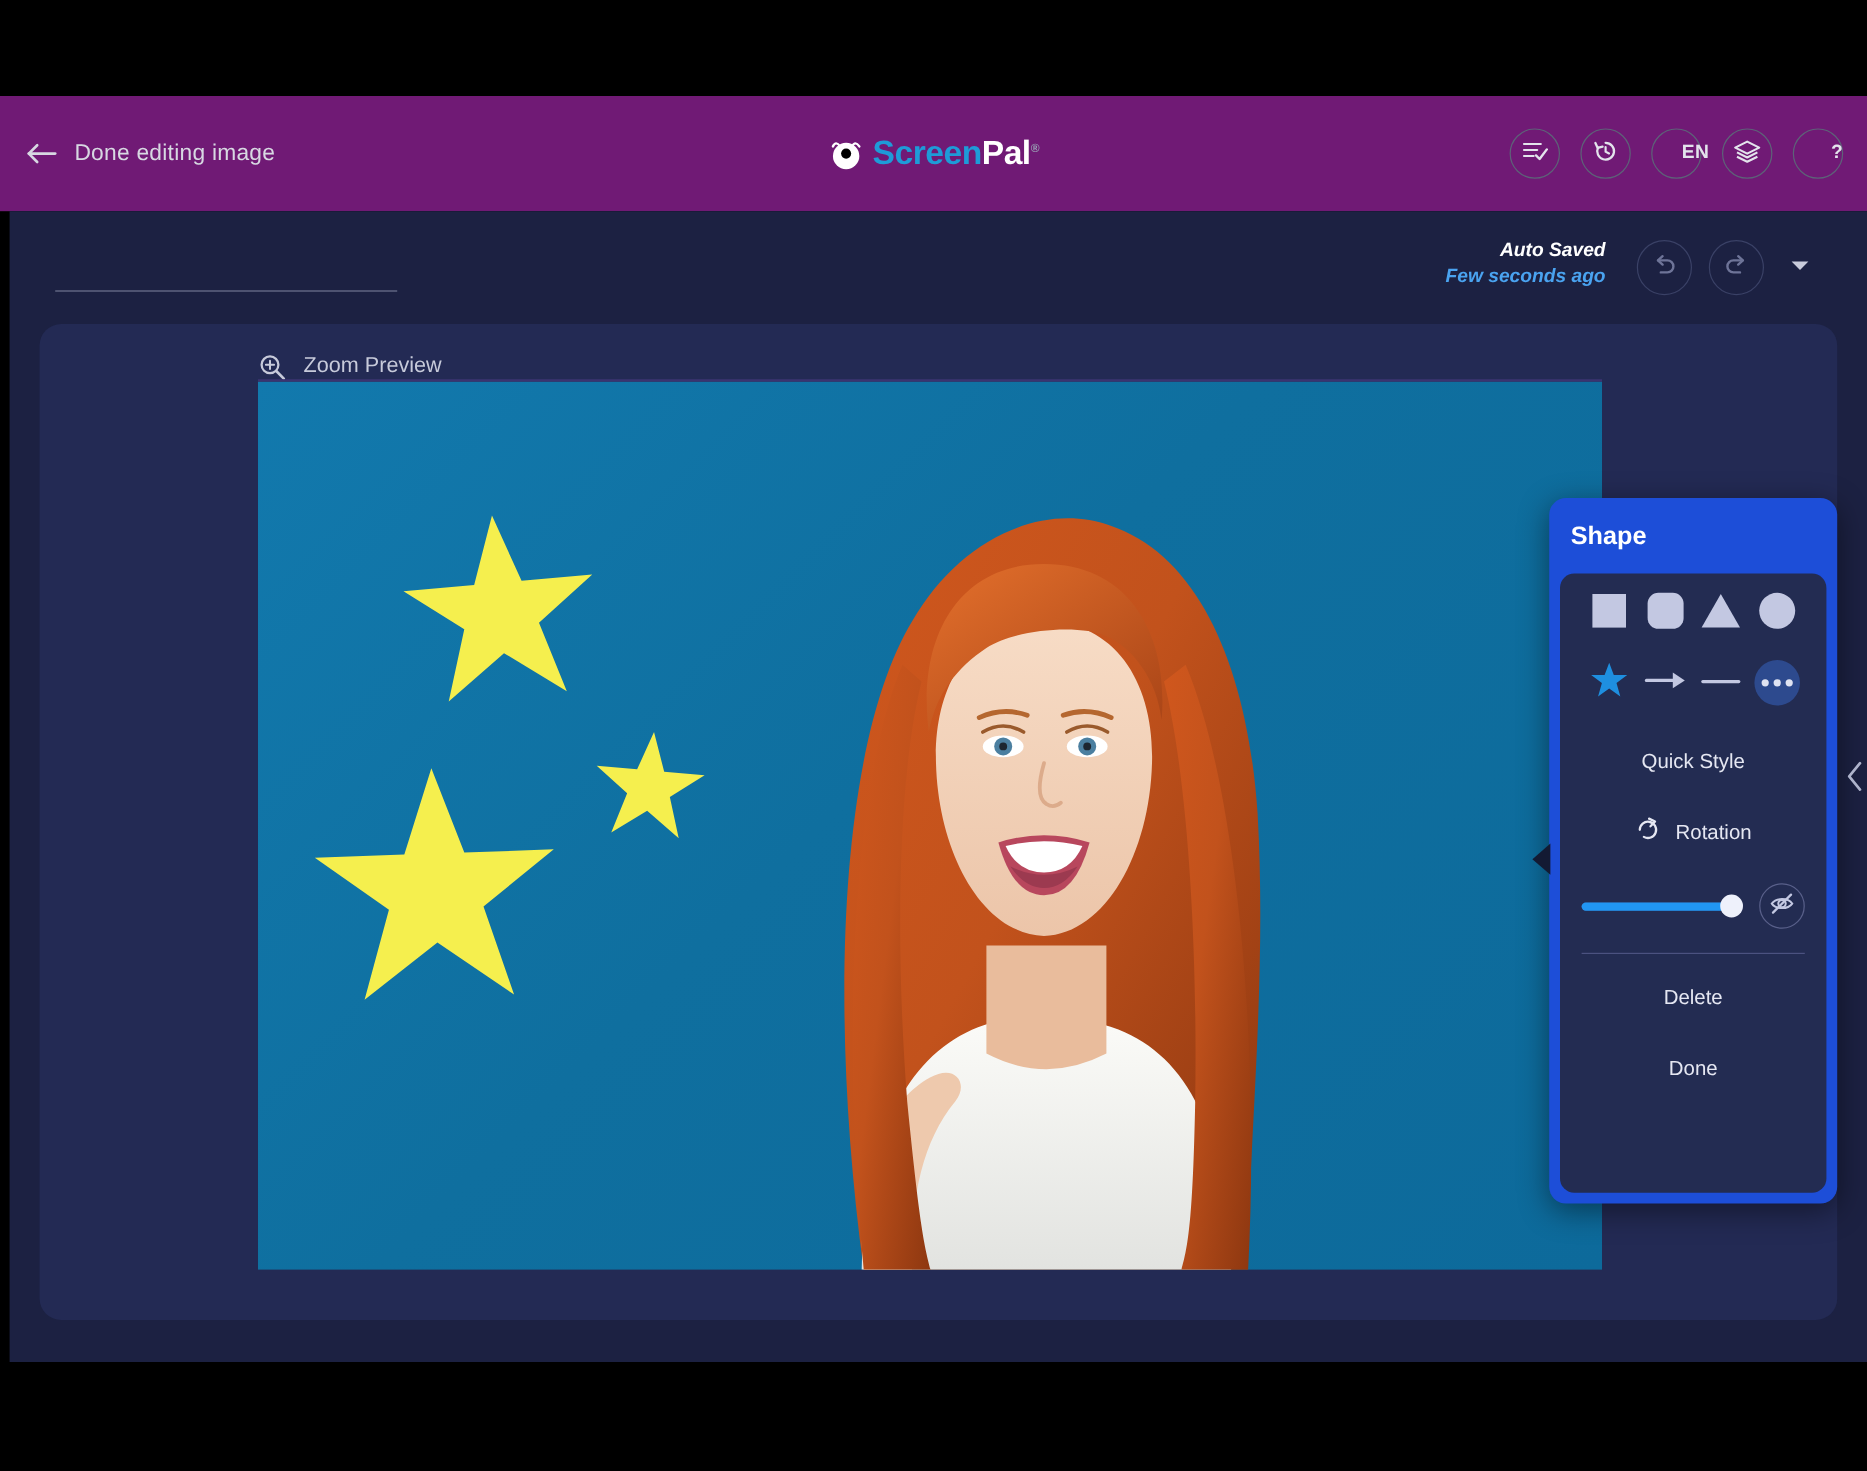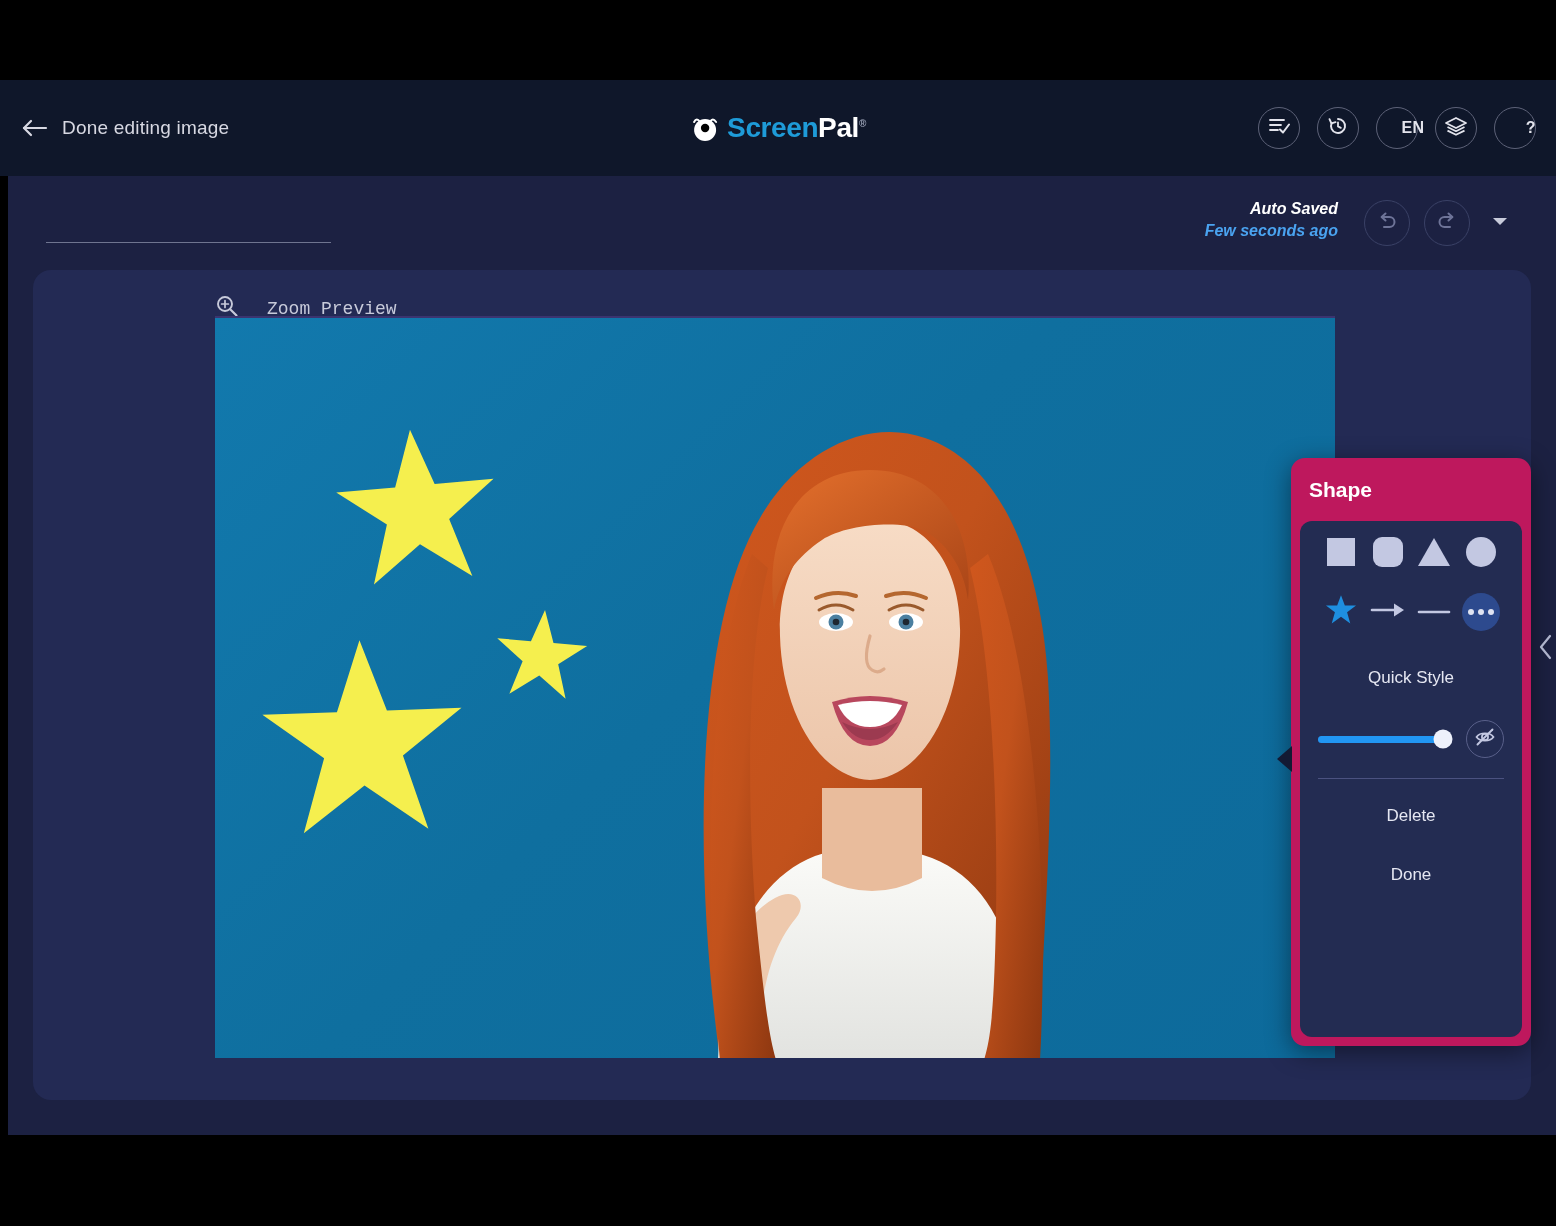--- a/index.html
+++ b/index.html
@@ -12,21 +12,21 @@
   .stage {
     position: absolute; left: 0; top: 0;
     width: 1556px; height: 1226px;
     background: #000000;
   }
 
   
   .topbar {
     position: absolute; left: 0; top: 80px;
     width: 1556px; height: 96px;
-    background: #0f172a;
+    background: #701a75;
     display: flex; align-items: center;
   }
   .back-btn {
     position: absolute; left: 22px; top: 50%;
     transform: translateY(-50%);
     display: flex; align-items: center; gap: 14px;
     cursor: pointer;
   }
   .back-arrow { width: 26px; height: 20px; display:block; }
   .back-label {
@@ -102,21 +102,21 @@
 
   
   .editor {
     position: absolute; left: 25px; top: 94px;
     width: 1498px; height: 830px;
     background: #232a54;
     border-radius: 18px;
   }
   .zoom-preview {
     position: absolute; left: 182px; top: 24px;
-    display: flex; align-items: center; gap: 28px; cursor: pointer; font-family: Liberation Mono, monospace;
+    display: flex; gap: 14px; cursor: pointer;
   }
   .zoom-preview .zp-label { color: #c7cada; font-size: 18px; }
 
   
   .canvas {
     position: absolute; left: 182px; top: 46px;
     width: 1120px; height: 742px;
     background: linear-gradient(135deg,#1279ad 0%, #0f6f9f 45%, #0d6a9b 100%);
     border-top: 2px solid #3b3470;
     overflow: hidden;
@@ -126,24 +126,23 @@
 
   .photo {
     position: absolute; left: 355px; top: 0px;
     width: 520px; height: 742px;
   }
 
   
   .panel {
     position: absolute; left: 1283px; top: 239px;
     width: 240px; height: 588px;
-    background: #be185d;
+    background: #1d4ed8;
     border-radius: 14px;
     box-shadow: 0 6px 26px rgba(0,0,0,.45);
-    margin-top: 43px;
   }
   .panel-title {
     position: absolute; left: 18px; top: 20px;
     color: #ffffff; font-size: 21px; font-weight: bold;
   }
   .panel-body {
     position: absolute; left: 9px; top: 63px;
     width: 222px; height: 516px;
     background: #232c52;
     border-radius: 12px;
@@ -468,20 +467,29 @@
                 <i></i>
                 <i></i>
             </span>
           </div>
         </div>
 
         <div class="pbtn first">
           <span>Quick Style</span>
         </div>
 
+        <div class="pbtn">
+          <span>
+            <svg width="22" height="22" viewBox="0 0 22 22">
+              <path d="M4.5 11.5 a6.8 6.8 0 1 1 3.4 5.9" stroke="#e5e7f2" stroke-width="1.9" fill="none" stroke-linecap="round"></path>
+              <path d="M12.2 2.2 L17.2 4.6 L13.4 8.6" stroke="#e5e7f2" stroke-width="1.9" fill="none" stroke-linecap="round" stroke-linejoin="round"></path>
+            </svg>
+          </span>
+          <span>Rotation</span>
+        </div>
 
 
         <div class="slider-row">
           <div class="slider">
             <div class="fill" style="width:93%"></div>
             <div class="knob" style="left:93%"></div>
           </div>
           <div class="eye-btn">
             <span>
               <svg width="22" height="20" viewBox="0 0 22 20">

